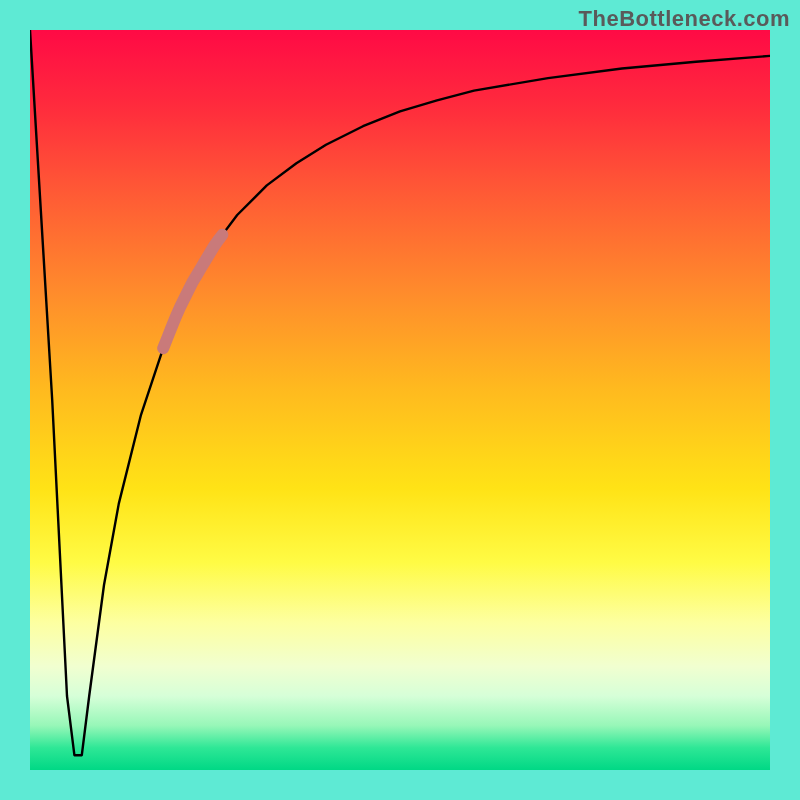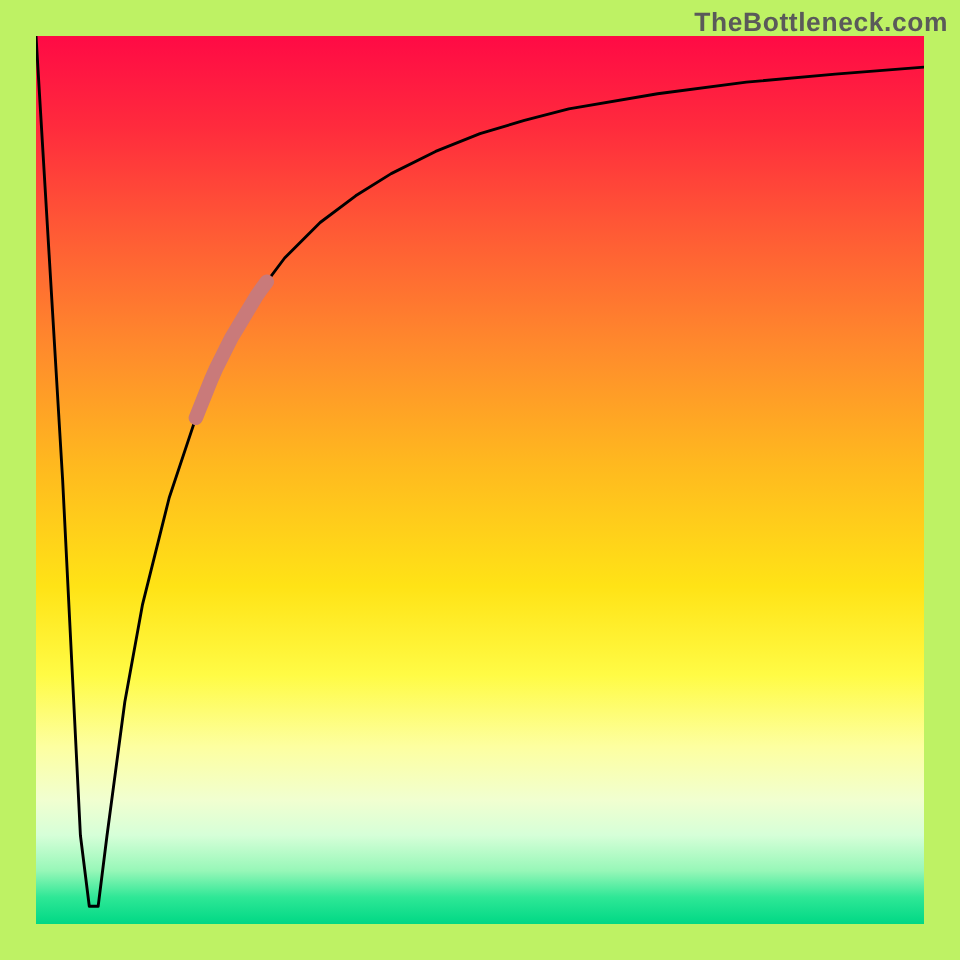--- a/index.html
+++ b/index.html
@@ -8,21 +8,21 @@
     width: 800px;
     height: 800px;
     background: #000;
     overflow: hidden;
     font-family: Arial, Helvetica, sans-serif;
   }
   .frame {
     position: relative;
     width: 800px;
     height: 800px;
-    background: #bef264;
+    background: #5eead4;
   }
   .watermark {
     position: absolute;
     top: 6px;
     right: 10px;
     color: #5a5a5a;
     font-size: 22px;
     font-weight: 600;
     letter-spacing: 0.5px;
   }

